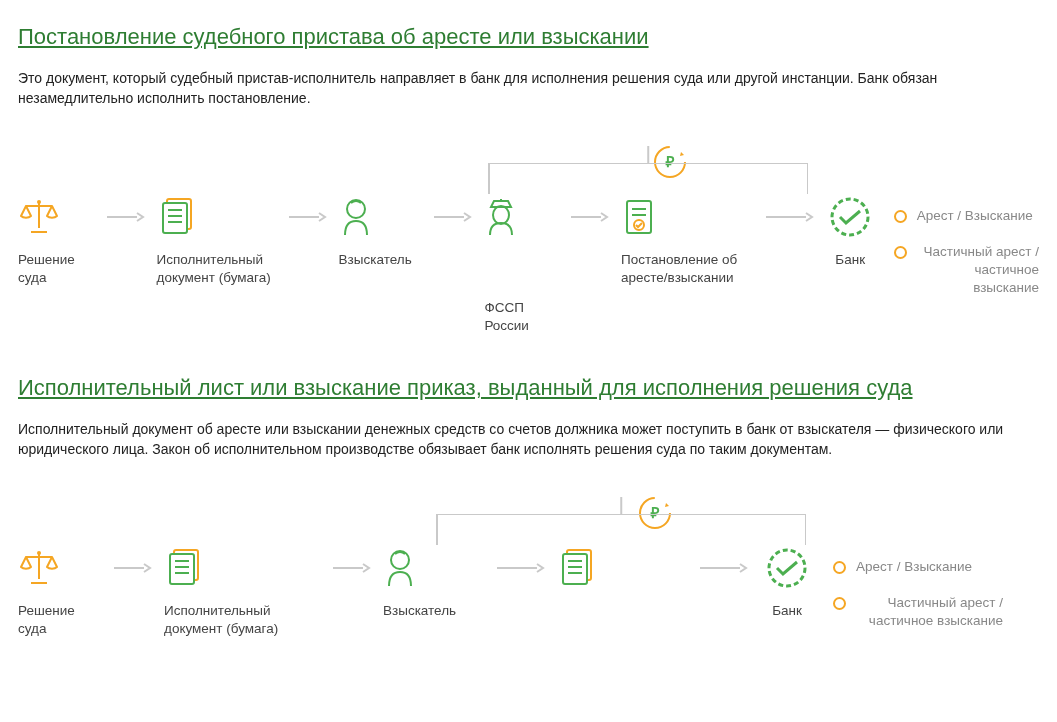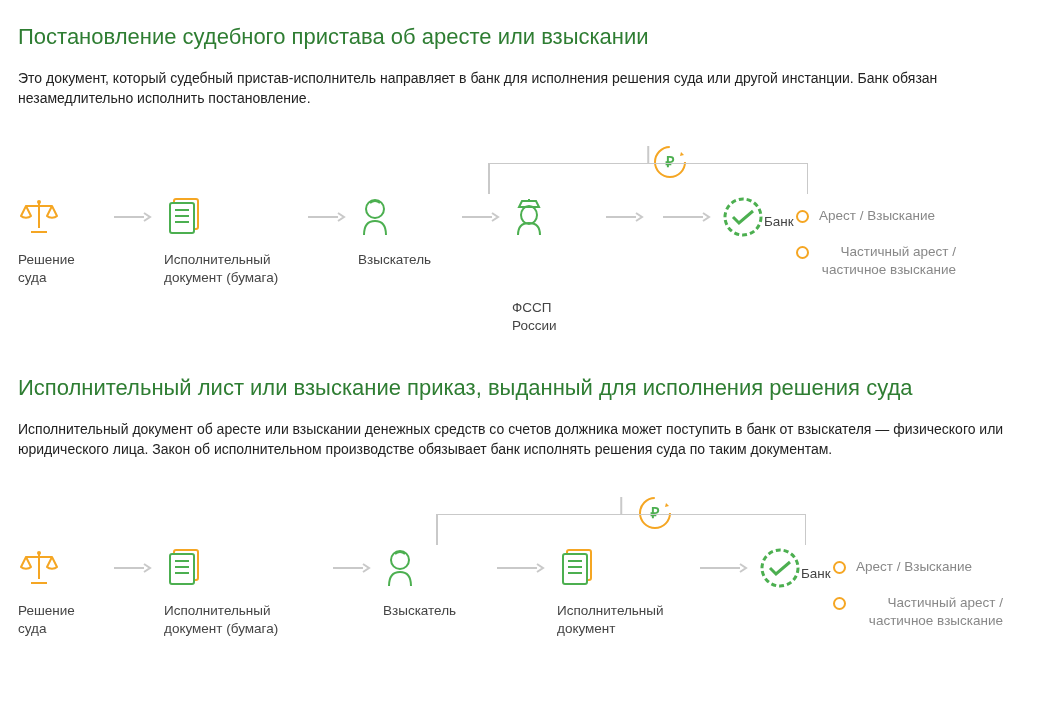--- a/index.html
+++ b/index.html
@@ -8,20 +8,21 @@
     padding: 18px;
     background: #fff;
     color: #222;
     width: 1057px;
     box-sizing: border-box;
   }
   h2.heading {
     font-size: 22px;
     font-weight: 400;
     color: #2e7d32;
+    text-decoration: underline;
     margin: 6px 0 18px 0;
   }
   h2.heading.big2 {
     margin-top: 40px;
   }
   p.desc {
     font-size: 14px;
     line-height: 1.45;
     color: #222;
     margin: 0 0 36px 0;
@@ -58,21 +59,21 @@
     height: 44px;
     display: flex;
     align-items: center;
     justify-content: center;
     width: 52px;
     flex: 0 0 auto;
   }
   .arrow svg { display:block; }
   .bank-col {
     display: flex;
-    flex-direction: row;
+    flex-direction: column;
     align-items: center;
   }
   .outcomes {
     display: flex;
     flex-direction: column;
     gap: 18px;
     margin-top: 12px;
     text-align: right;
   }
   .outcome {
@@ -215,20 +216,32 @@
     <div class="label">ФССП России</div>
   </div>
 
   <div class="arrow">
     <svg width="40" height="12">
         <line x1="2" y1="6" x2="32" y2="6" stroke="#c9c9c9" stroke-width="2"></line>
         <path d="M32 2 L38 6 L32 10" fill="none" stroke="#c9c9c9" stroke-width="2"></path>
       </svg>
   </div>
 
+  <div class="step" style="width:145px;">
+    <div class="icon">
+      <svg width="36" height="44" viewBox="0 0 36 44">
+        <rect x="6" y="6" width="24" height="32" rx="2" fill="none" stroke="#4caf50" stroke-width="2"></rect>
+        <line x1="11" y1="14" x2="25" y2="14" stroke="#4caf50" stroke-width="2"></line>
+        <line x1="11" y1="20" x2="25" y2="20" stroke="#4caf50" stroke-width="2"></line>
+        <circle cx="18" cy="30" r="5" fill="none" stroke="#f5a623" stroke-width="2"></circle>
+        <path d="M15 30 l2 2 l4 -4" fill="none" stroke="#f5a623" stroke-width="2"></path>
+      </svg>
+    </div>
+    <div class="label">Постановление об аресте/взыскании</div>
+  </div>
 
   <div class="arrow" style="width:60px;">
     <svg width="50" height="12">
         <line x1="2" y1="6" x2="42" y2="6" stroke="#c9c9c9" stroke-width="2"></line>
         <path d="M42 2 L48 6 L42 10" fill="none" stroke="#c9c9c9" stroke-width="2"></path>
       </svg>
   </div>
 
   <div class="step bank-col" style="width:56px;">
     <div class="icon">
@@ -330,21 +343,20 @@
   <div class="step" style="width:130px;">
     <div class="icon">
       <svg width="40" height="44" viewBox="0 0 40 44">
         <rect x="10" y="4" width="24" height="30" rx="2" fill="none" stroke="#f5a623" stroke-width="2"></rect>
         <rect x="6" y="8" width="24" height="30" rx="2" fill="#fff" stroke="#4caf50" stroke-width="2"></rect>
         <line x1="11" y1="15" x2="25" y2="15" stroke="#4caf50" stroke-width="2"></line>
         <line x1="11" y1="21" x2="25" y2="21" stroke="#4caf50" stroke-width="2"></line>
         <line x1="11" y1="27" x2="25" y2="27" stroke="#4caf50" stroke-width="2"></line>
       </svg>
     </div>
-    <div class="label">Исполнительный документ</div>
   </div>
 
   <div class="arrow" style="width:60px;">
     <svg width="50" height="12">
         <line x1="2" y1="6" x2="42" y2="6" stroke="#c9c9c9" stroke-width="2"></line>
         <path d="M42 2 L48 6 L42 10" fill="none" stroke="#c9c9c9" stroke-width="2"></path>
       </svg>
   </div>
 
   <div class="step bank-col" style="width:56px;">

